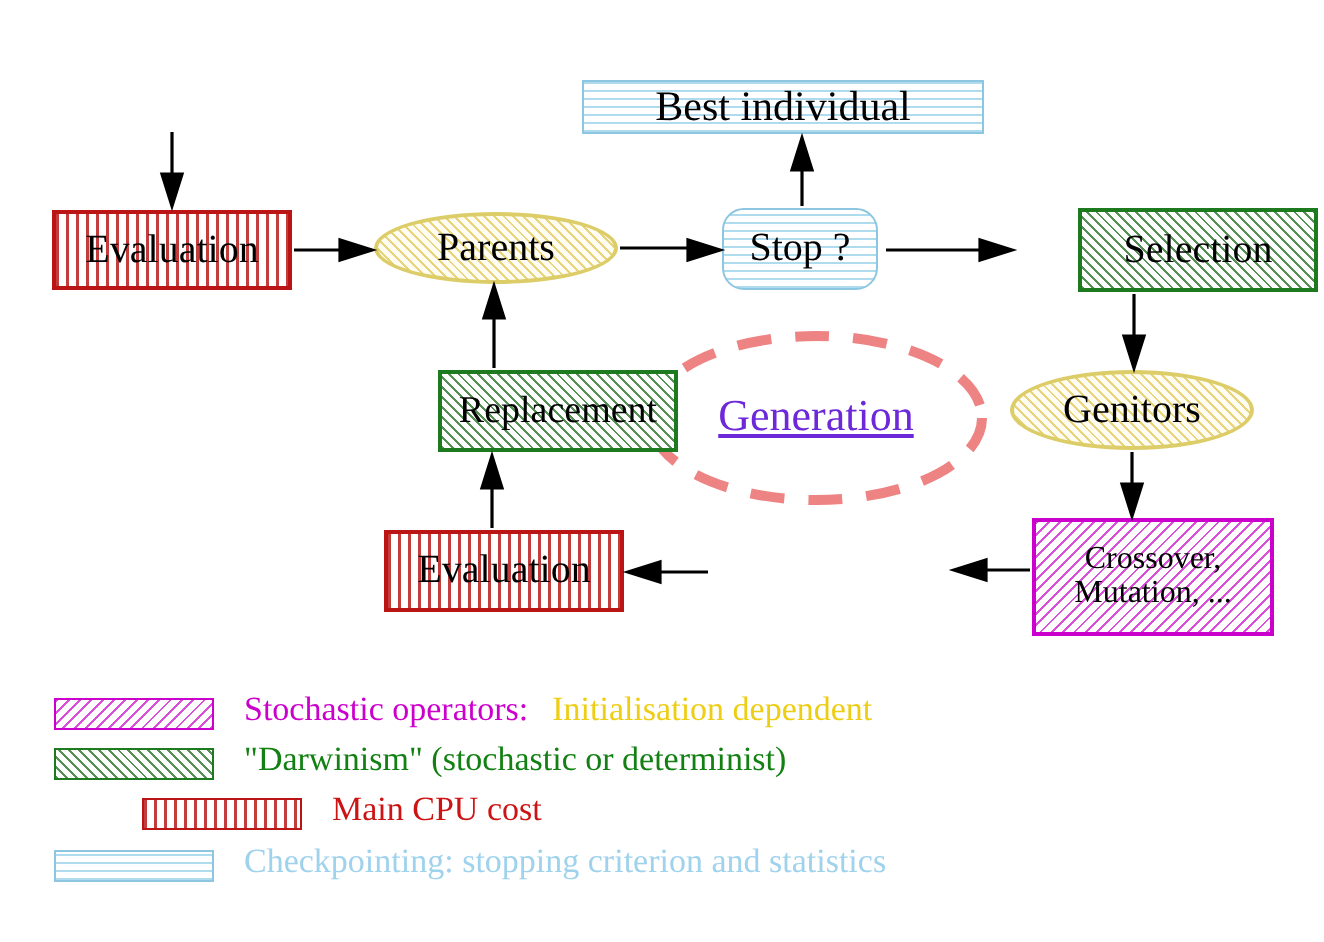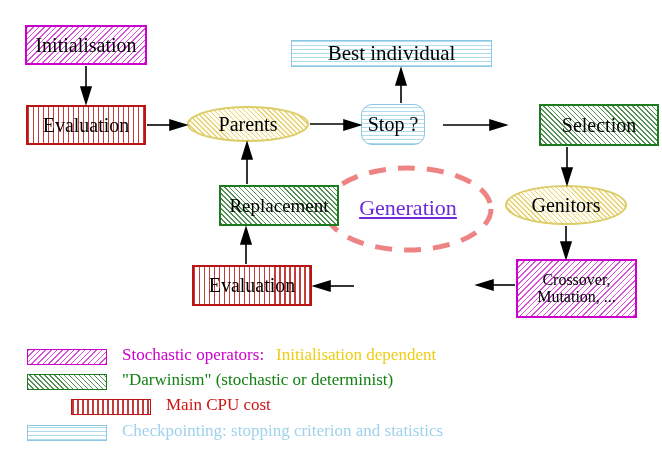--- a/index.html
+++ b/index.html
@@ -46,37 +46,34 @@
 </head>
 <body>
 
 <div id="canvas">
 
   <svg class="overlay" width="662" height="471">
     <ellipse cx="408" cy="209" rx="83" ry="41" fill="none" stroke="#ee8383" stroke-width="5" stroke-dasharray="17 12"></ellipse>
   </svg>
   <div id="generation-label">Generation</div>
 
-  <div class="node box magenta-box" style="left:25px;top:25px;width:122px;height:40px;">
-    <span>Initialisation</span>
-  </div>
 
   <div class="node box red-box" style="left:26px;top:105px;width:120px;height:40px;">
     <span>Evaluation</span>
   </div>
 
   <div class="node ellipse" style="left:187px;top:106px;width:122px;height:36px;">
     <span>Parents</span>
   </div>
 
   <div class="node cyan-box" style="left:291px;top:40px;width:201px;height:27px;font-size:21px;">
     <span>Best individual</span>
   </div>
 
-  <div class="node cyan-box rounded" style="left:361px;top:104px;width:64px;height:41px;">
+  <div class="node cyan-box rounded" style="left:361px;top:104px;width:78px;height:41px;">
     <span>Stop ?</span>
   </div>
 
   <div class="node box green-box" style="left:507px;top:104px;width:120px;height:42px;">
     <span>Selection</span>
   </div>
 
   <div class="node ellipse" style="left:505px;top:185px;width:122px;height:40px;">
     <span>Genitors</span>
   </div>

